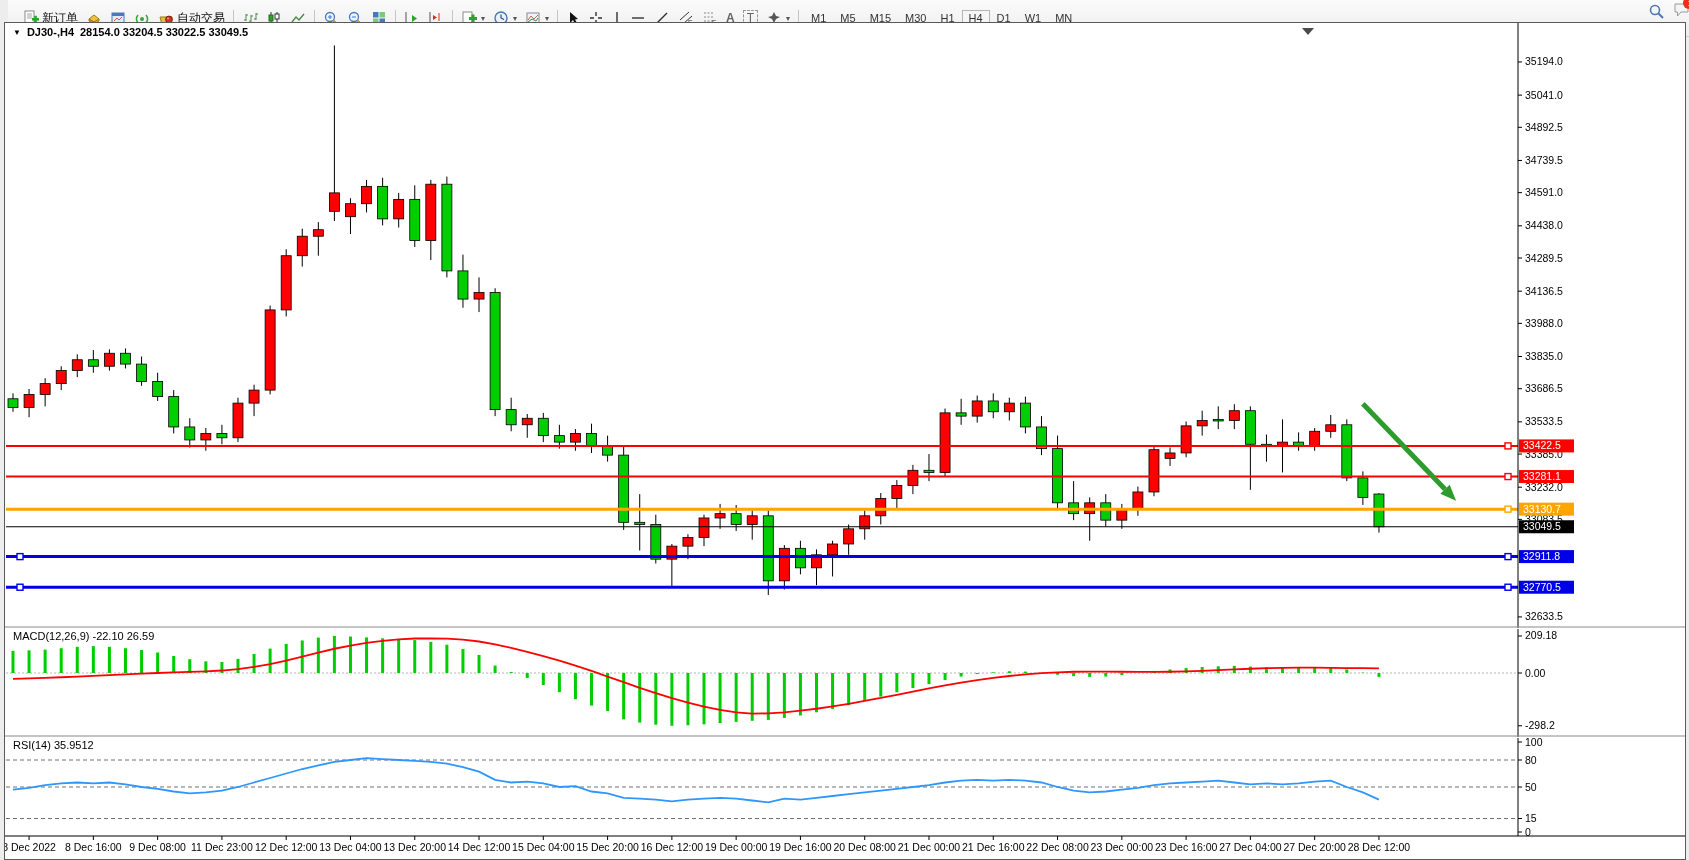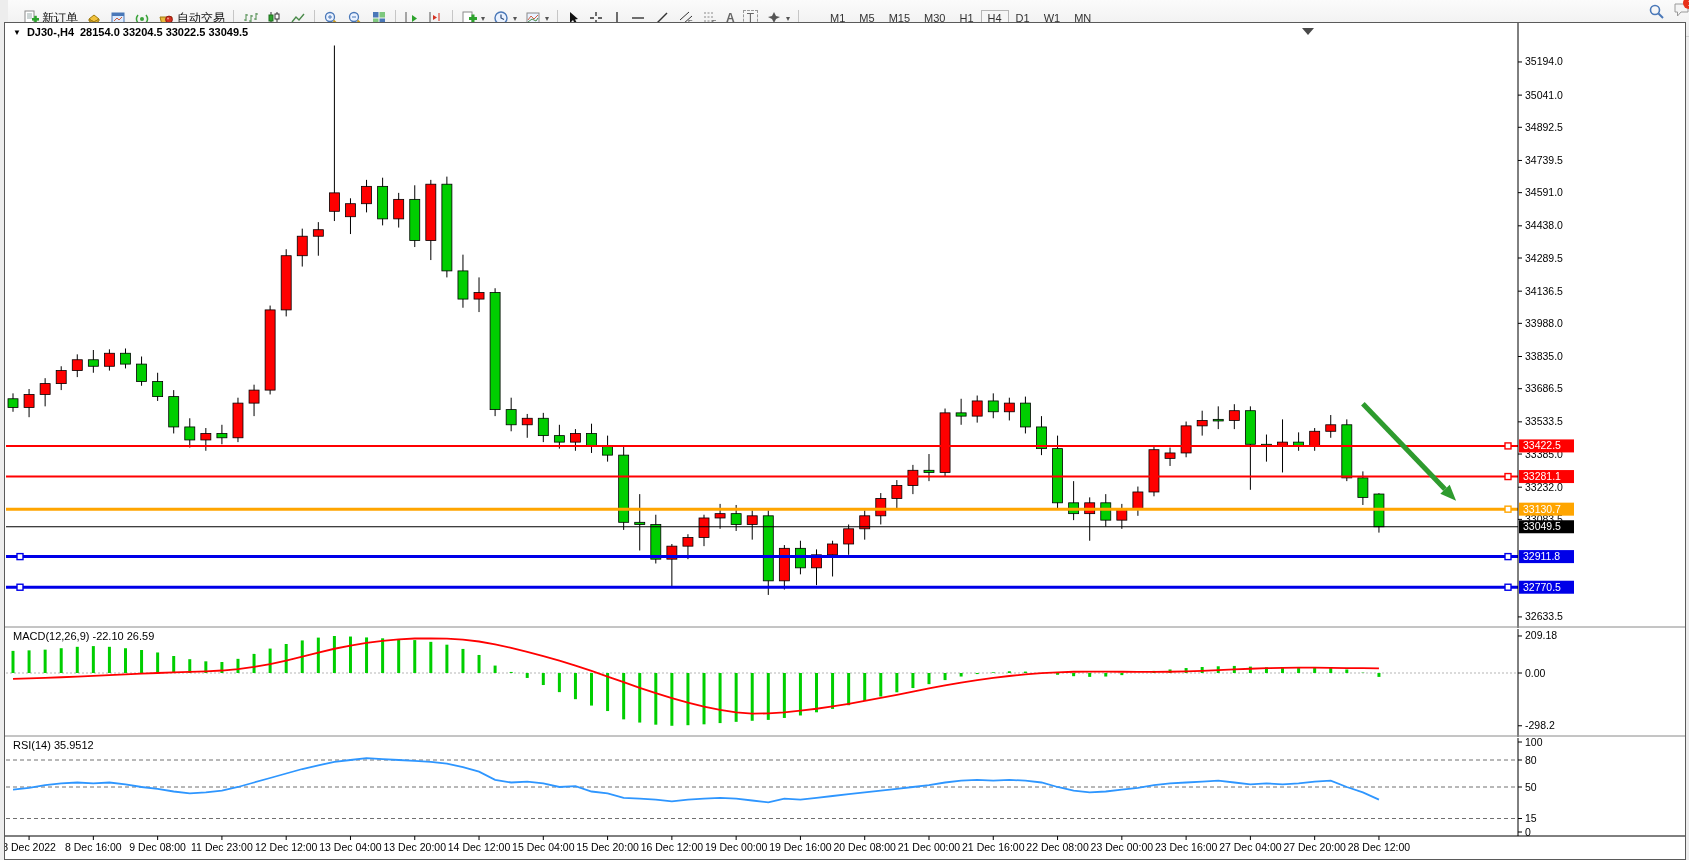--- a/index.html
+++ b/index.html
@@ -197,21 +197,21 @@
   <div class="tbtn">
     <span class="glyph" style="border:1px dashed #999;padding:0 3px;color:#666;">T</span>
   </div>
   <div class="tbtn">
     <svg width="16" height="16">
       <path d="M8 2 L10 6 L14 7 L10 9 L8 13 L6 9 L2 7 L6 6 Z" fill="#555"></path>
     </svg>
     <span class="dd">▾</span>
   </div>
   <div class="tsep"></div>
-  <div id="tf-box" style="display:flex;align-items:center;margin-left:19px;">
+  <div id="tf-box" style="display:flex;align-items:center;">
       <div class="tf">M1</div>
       <div class="tf">M5</div>
       <div class="tf">M15</div>
       <div class="tf">M30</div>
       <div class="tf">H1</div>
       <div class="tf active">H4</div>
       <div class="tf">D1</div>
       <div class="tf">W1</div>
       <div class="tf">MN</div>
     </div>

